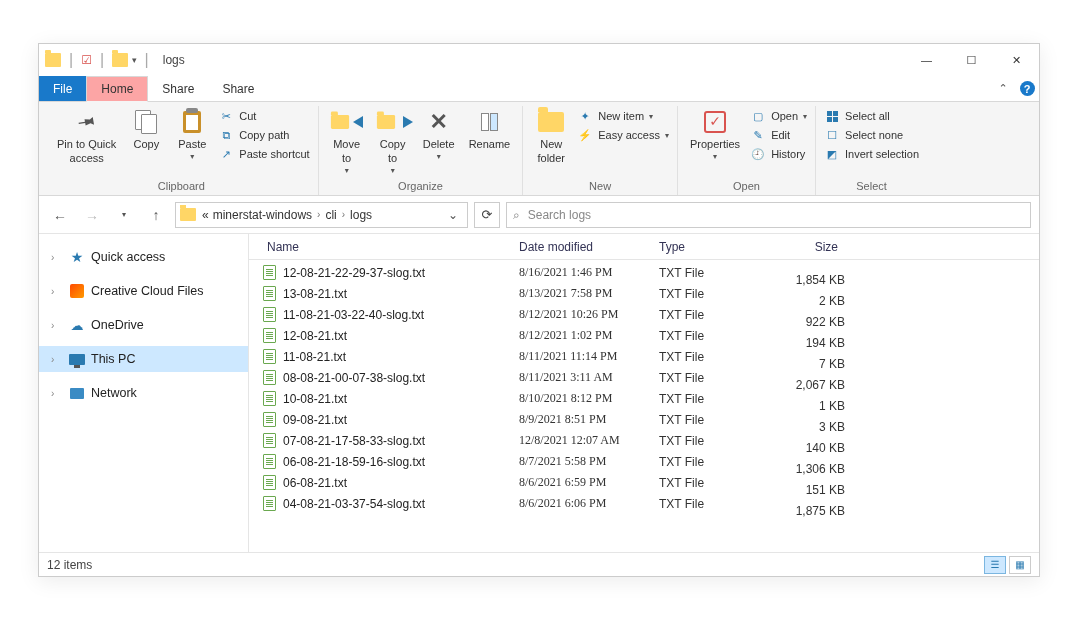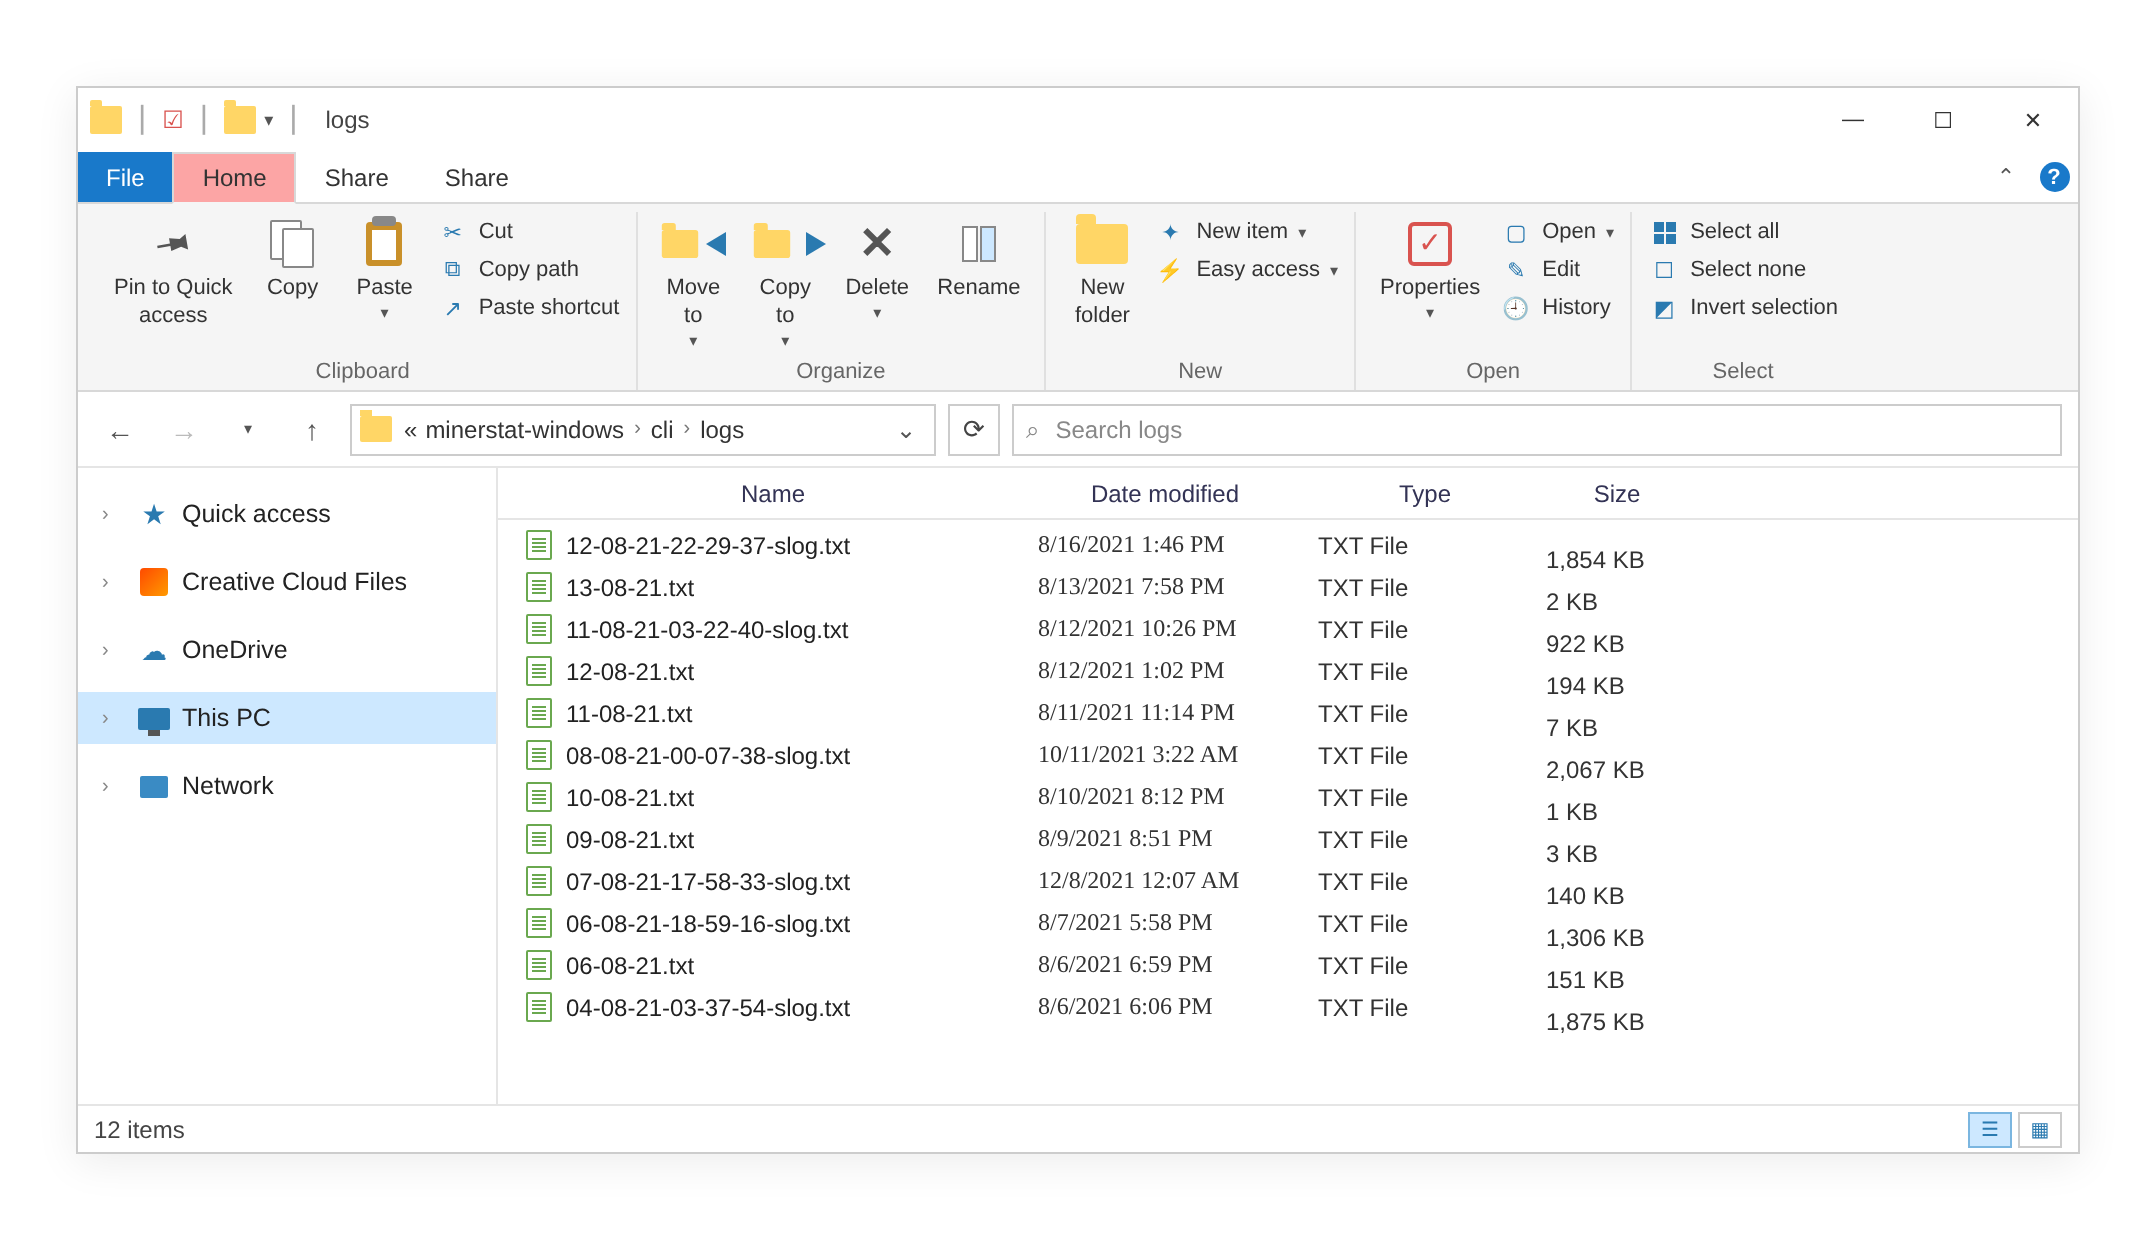--- a/index.html
+++ b/index.html
@@ -83,35 +83,35 @@
 .navitem .nico { width:16px; height:16px; display:flex; align-items:center; justify-content:center; }
 .starico { color:#2a7ab0; font-size:14px; }
 .cloudico { color:#2a7ab0; font-size:13px; }
 .pcico { width:16px; height:11px; background:#2a7ab0; border-radius:1px; position:relative; }
 .pcico::after { content:""; position:absolute; bottom:-3px; left:5px; width:6px; height:3px; background:#555; }
 .netico { width:14px; height:11px; background:#3a8bc4; border-radius:1px; }
 .ccico { width:14px; height:14px; background:linear-gradient(135deg,#ff4a00,#ff9a00); border-radius:2px; }
 
 .content { flex:1; display:flex; flex-direction:column; min-width:0; }
 .cols { height:26px; display:flex; align-items:center; border-bottom:1px solid #e5e5e5; font-size:12px; color:#335; padding-left:12px; }
-.cols .col { padding:0 6px; border-right:1px solid transparent;text-align:center; }
+.cols .col { padding:0 6px; border-right:1px solid transparent; }
 .col-name { width:252px; }
 .col-date { width:140px; }
 .col-type { width:120px; }
 .col-size { width:72px; text-align:right; }
 
 .filelist { flex:1; overflow:auto; padding-top:2px; }
 .filerow { display:flex; align-items:center; font-size:12px; color:#222; padding:2px 0 2px 12px; height:21px; }
 .filerow .fi { width:16px; height:16px; margin-right:6px; display:flex; align-items:center; justify-content:center; }
 .txtico { width:13px; height:15px; background:#fff; border:1px solid #6aa84f; border-radius:1px; position:relative; }
 .txtico::after { content:""; position:absolute; top:3px; left:2px; width:7px; height:1px; background:#6aa84f; box-shadow: 0 2px 0 #6aa84f, 0 4px 0 #6aa84f, 0 6px 0 #6aa84f; }
 .filerow .fname { width:230px; white-space:nowrap; overflow:hidden; text-overflow:ellipsis; }
 .filerow .fdate { width:140px; color:#333; padding-left:6px;font-family:Liberation Serif, serif; }
 .filerow .ftype { width:120px; color:#333; padding-left:6px; }
-.filerow .fsize { width:72px; text-align:left; color:#333;margin-top:15px; }
+.filerow .fsize { width:72px; text-align:right; color:#333;margin-top:15px; }
 
 
 .status { height:24px; border-top:1px solid #e5e5e5; display:flex; align-items:center; padding:0 8px; font-size:12px; color:#444; }
 .status .spacer { flex:1; }
 .status .viewbtn { width:22px; height:18px; border:1px solid #ccc; margin-left:3px; display:flex; align-items:center; justify-content:center; font-size:10px; color:#2a7ab0; }
 .status .viewbtn.active { background:#cde8ff; border-color:#7bb6e0; }
 </style>
 </head>
 <body>
 
@@ -435,21 +435,21 @@
             <span class="fname">11-08-21.txt</span>
             <span class="fdate">8/11/2021 11:14 PM</span>
             <span class="ftype">TXT File</span>
             <span class="fsize">7 KB</span>
           </div>
           <div class="filerow">
             <span class="fi">
               <span class="txtico"></span>
             </span>
             <span class="fname">08-08-21-00-07-38-slog.txt</span>
-            <span class="fdate">10/11/2021 3:22 AM</span>
+            <span class="fdate">8/11/2021 3:11 AM</span>
             <span class="ftype">TXT File</span>
             <span class="fsize">2,067 KB</span>
           </div>
           <div class="filerow">
             <span class="fi">
               <span class="txtico"></span>
             </span>
             <span class="fname">10-08-21.txt</span>
             <span class="fdate">8/10/2021 8:12 PM</span>
             <span class="ftype">TXT File</span>

